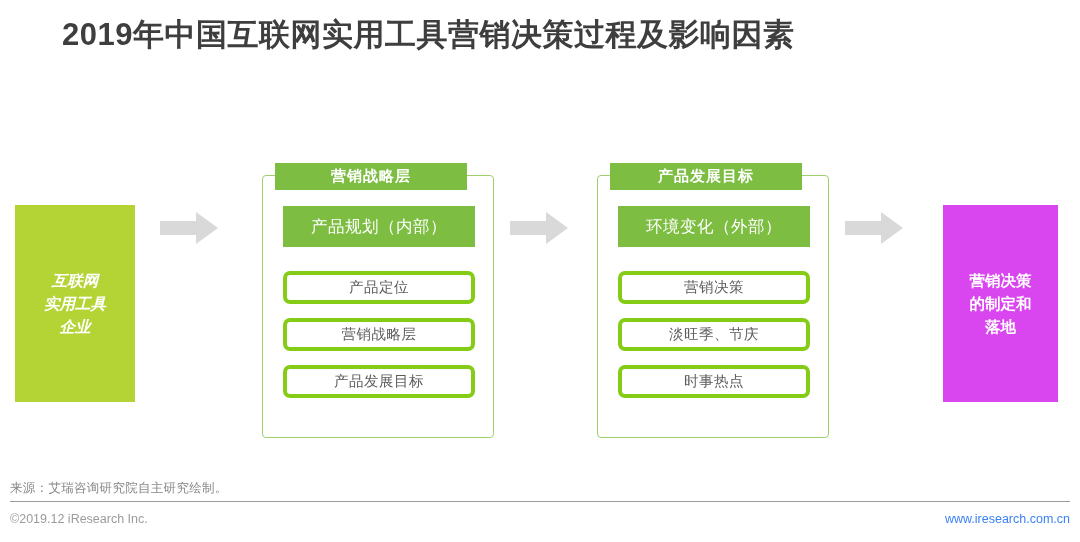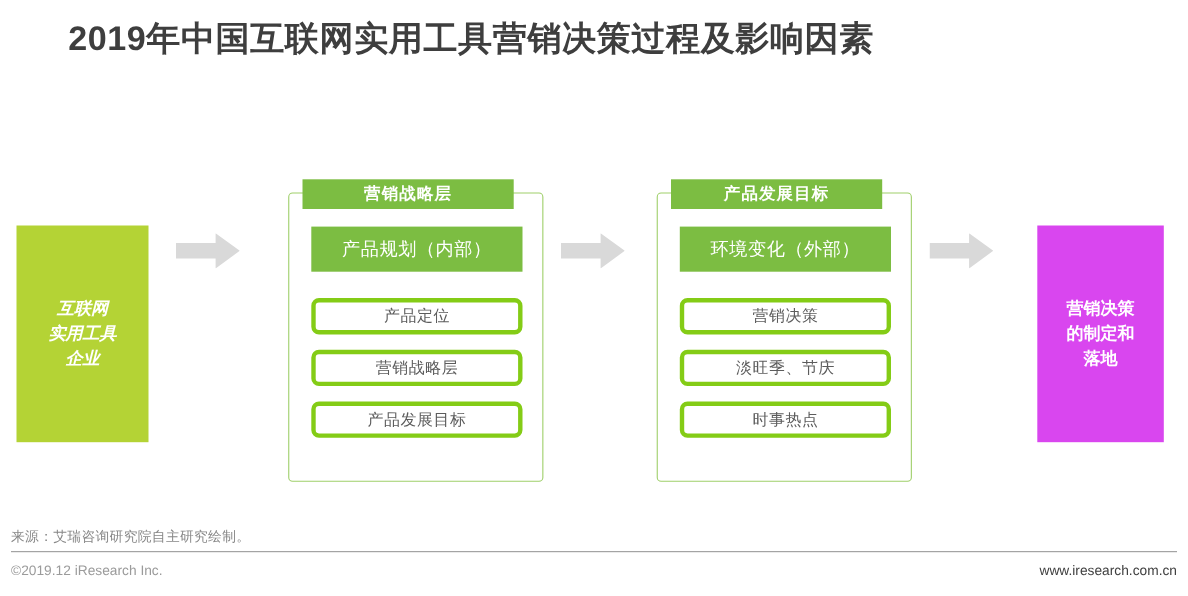--- a/index.html
+++ b/index.html
@@ -146,21 +146,21 @@
   .copyright {
     position: absolute;
     left: 10px; top: 512px;
     font-size: 12.5px;
     color: #9b9b9b;
   }
   .website {
     position: absolute;
     right: 10px; top: 512px;
     font-size: 12.5px;
-    color: #404040;
+    color: #3b82f6;
   }
 </style>
 </head>
 <body>
 
 <div class="page">
 
   <div class="title">2019年中国互联网实用工具营销决策过程及影响因素</div>
 
   <div class="entry-box">

